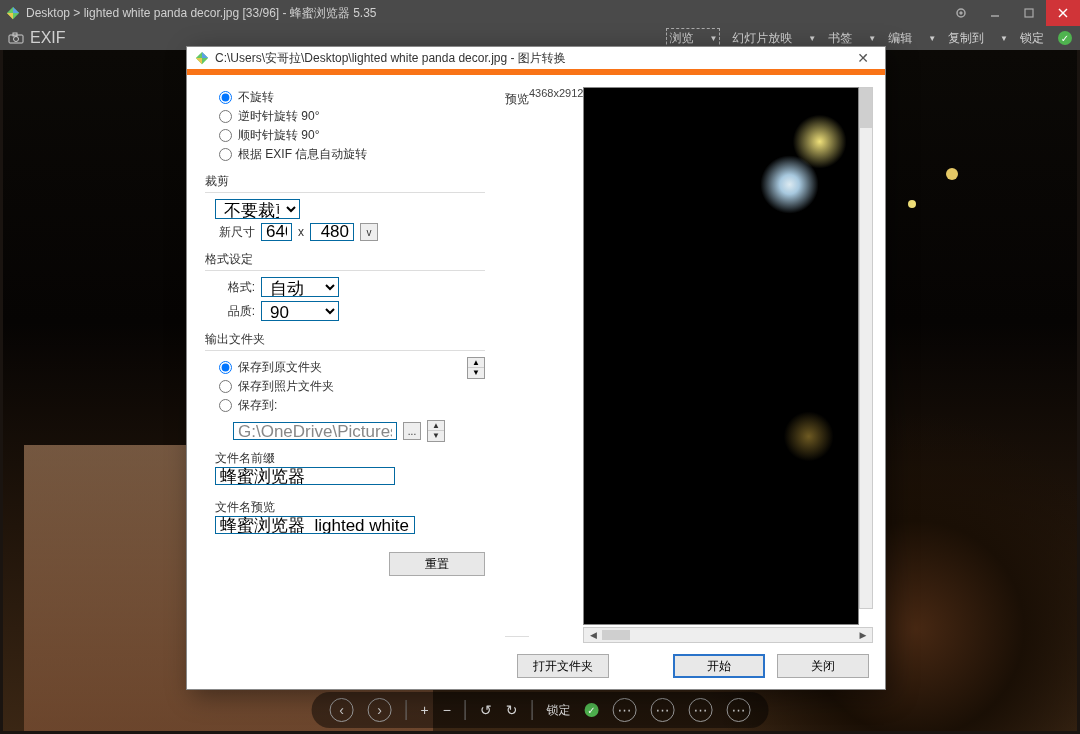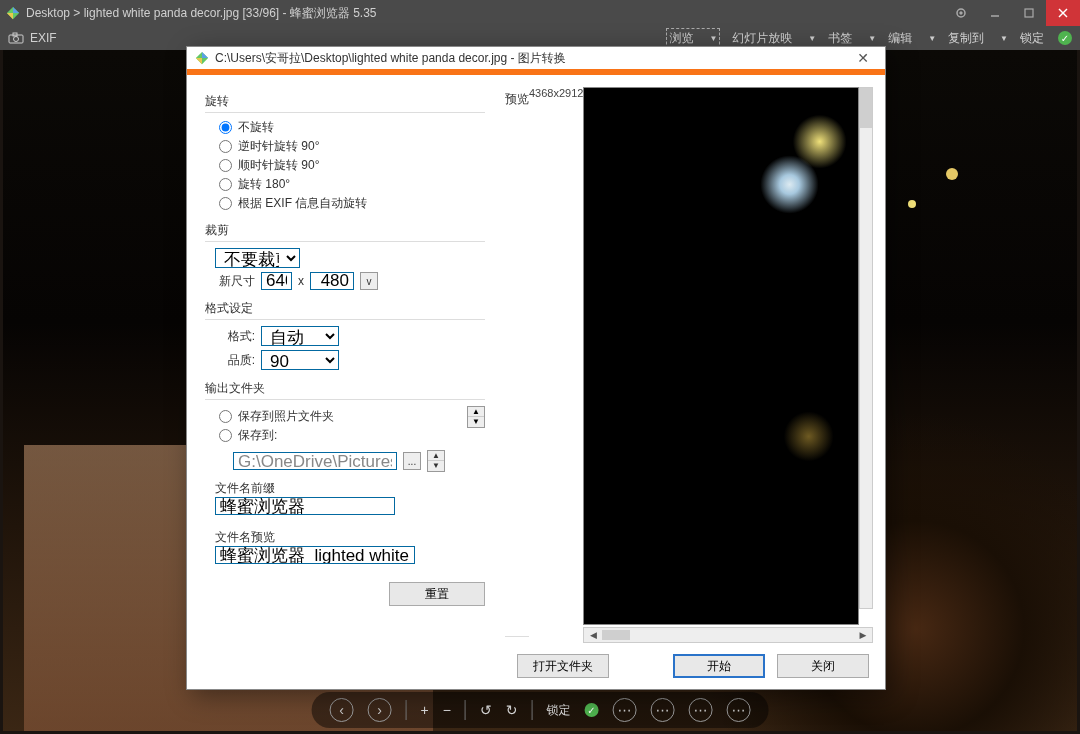--- a/index.html
+++ b/index.html
@@ -117,21 +117,21 @@
 
 <div class="toolbar">
   <div class="left-tools">
     <span>
         <svg width="16" height="12" viewBox="0 0 16 12">
           <rect x="1" y="3" width="14" height="8" rx="1" fill="none" stroke="#ccc"></rect>
           <circle cx="8" cy="7" r="2.5" fill="none" stroke="#ccc"></circle>
           <rect x="5" y="1" width="4" height="3" fill="none" stroke="#ccc"></rect>
         </svg>
       </span>
-    <span style="font-size:12px;">EXIF</span>
+    <span style="font-size:16px;">EXIF</span>
   </div>
   <div class="right-tools">
     <span class="ti framed">
         <span>浏览</span>
         <span class="tri">▼</span>
       </span>
     <span class="ti">
         <span>幻灯片放映</span>
         <span class="tri">▼</span>
       </span>
@@ -183,39 +183,34 @@
           <polygon points="1,8 8,15 8,8" fill="#e6c850"></polygon>
         </svg>
     </span>
     <span class="dtext">C:\Users\安哥拉\Desktop\lighted white panda decor.jpg - 图片转换</span>
     <span class="dlg-close">✕</span>
   </div>
   <div class="dialog-body">
 
     <div class="dcol-left">
       
-      <div class="sec-title">旋转</div>
       <label class="radiorow">
           <input type="radio" name="rot" checked="" style="">
           <span>不旋转</span>
         </label>
       <label class="radiorow">
           <input type="radio" name="rot" style="">
           <span>逆时针旋转 90°</span>
         </label>
       <label class="radiorow">
           <input type="radio" name="rot" style="">
           <span>顺时针旋转 90°</span>
         </label>
       <label class="radiorow">
           <input type="radio" name="rot" style="">
-          <span>旋转 180°</span>
-        </label>
-      <label class="radiorow">
-          <input type="radio" name="rot" style="">
           <span>根据 EXIF 信息自动旋转</span>
         </label>
 
       
       <div class="sec-title" style="margin-top:10px;font-family:Liberation Serif, serif;">裁剪</div>
       <div class="field-row">
         <select class="combo w85">
           <option>不要裁剪</option>
         </select>
       </div>
@@ -235,20 +230,24 @@
       </div>
       <div class="field-row">
         <span class="lbl">品质:</span>
         <select class="combo" style="width:78px;"><option>90</option></select>
       </div>
 
       
       <div class="sec-title" style="margin-top:10px;">输出文件夹</div>
       <div style="display:flex; align-items:flex-start; gap:6px;">
         <div style="flex:1;">
+          <label class="radiorow">
+              <input type="radio" name="out" checked="" style="">
+              <span>保存到原文件夹</span>
+            </label>
           <label class="radiorow">
               <input type="radio" name="out" style="">
               <span>保存到照片文件夹</span>
             </label>
           <label class="radiorow">
               <input type="radio" name="out" style="">
               <span>保存到:</span>
             </label>
         </div>
         <div class="updown">

